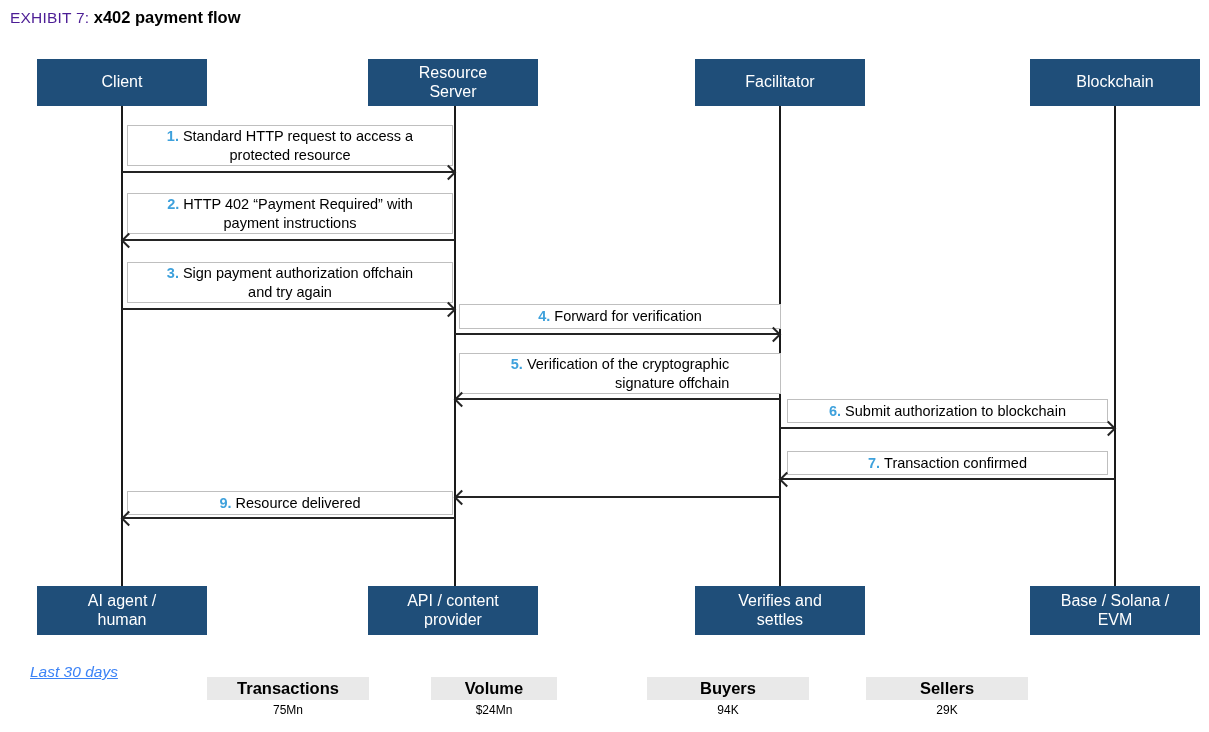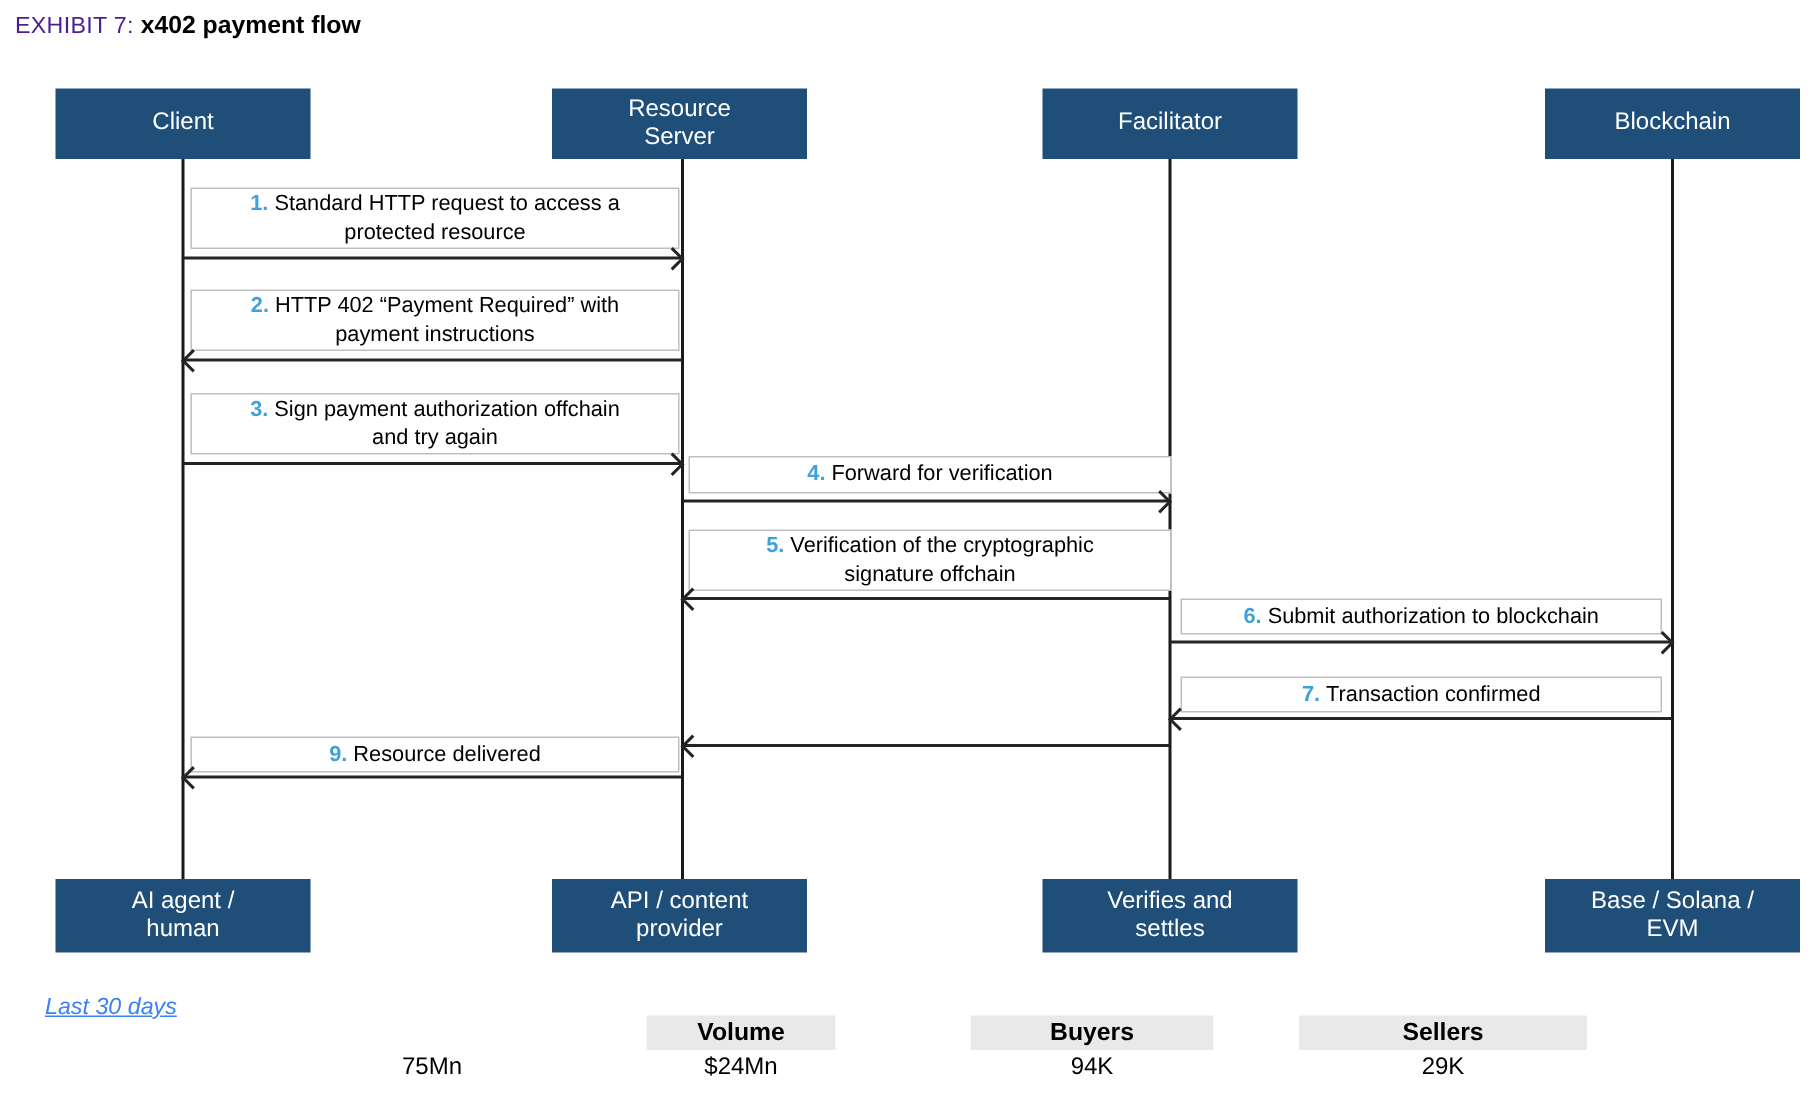--- a/index.html
+++ b/index.html
@@ -26,42 +26,42 @@
   
   .msg{
     position:absolute;border:1px solid #BFBFBF;background:#fff;
     text-align:center;font-size:14.5px;line-height:19px;white-space:pre-line;
     display:flex;align-items:center;justify-content:center;padding:1px 18px;
     box-sizing:border-box;
   }
   .msg .num{color:#3EA1DC;font-weight:bold;margin-right:4px;}
   .colA{left:127px;width:326px;} .colB{left:459px;width:322px;} .colC{left:787px;width:321px;}
   .m1{top:125px;height:41px;} .m2{top:193px;height:41px;} .m3{top:262px;height:41px;}
-  .m4{top:304px;height:25px;} .m5{top:353px;height:41px;} .m6{top:399px;height:24px;}
+  .m4{top:304px;height:25px;} .m5{top:353px;height:41px;text-align:right;} .m6{top:399px;height:24px;}
   .m7{top:451px;height:24px;} .m8{top:467px;height:24px;} .m9{top:491px;height:24px;}
   
   .arrow{position:absolute;height:0;border-top:2px solid #242424;}
   .spanA{left:122px;width:333px;} .spanB{left:455px;width:325px;} .spanC{left:780px;width:335px;}
   .y1{top:171px;} .y2{top:239px;} .y3{top:308px;} .y4{top:333px;} .y5{top:398px;}
   .y6{top:427px;} .y7{top:478px;} .y8{top:496px;} .y9{top:517px;}
   .chev{position:absolute;width:9px;height:9px;top:-6px;}
   .chev.r{right:1px;border-top:2px solid #242424;border-right:2px solid #242424;transform:rotate(45deg);}
   .chev.l{left:1px;border-top:2px solid #242424;border-left:2px solid #242424;transform:rotate(-45deg);}
   
   .period{
     position:absolute;left:30px;top:663px;font-size:15.5px;font-style:italic;
     text-decoration:underline;color:#3b82f6;
   }
   .stat-label{
     position:absolute;top:677px;height:23px;background:#E9E9E9;
     font-weight:bold;font-size:16.5px;text-align:center;line-height:23px;
   }
-  .stat-value{position:absolute;top:703px;height:20px;font-size:16px;text-align:center;}
+  .stat-value{position:absolute;top:703px;height:20px;font-size:12px;text-align:center;}
   .s0{left:207px;width:162px;} .s1{left:431px;width:126px;}
-  .s2{left:647px;width:162px;} .s3{left:866px;width:192px;}
+  .s2{left:647px;width:162px;} .s3{left:866px;width:162px;}
 </style>
 </head>
 <body>
 
 <div class="canvas">
 
   <div class="title">
     <span class="prefix">EXHIBIT 7: </span><span class="bold">x402 payment flow</span>
   </div>
 
@@ -137,20 +137,21 @@
 human</div>
   <div class="abox bottom ax1">API / content
 provider</div>
   <div class="abox bottom ax2">Verifies and
 settles</div>
   <div class="abox bottom ax3">Base / Solana /
 EVM</div>
 
   <div class="period">Last 30 days</div>
 
+  <div class="stat-label s0">Transactions</div>
   <div class="stat-value s0">75Mn</div>
 
   <div class="stat-label s1">Volume</div>
   <div class="stat-value s1">$24Mn</div>
 
   <div class="stat-label s2">Buyers</div>
   <div class="stat-value s2">94K</div>
 
   <div class="stat-label s3">Sellers</div>
   <div class="stat-value s3">29K</div>

